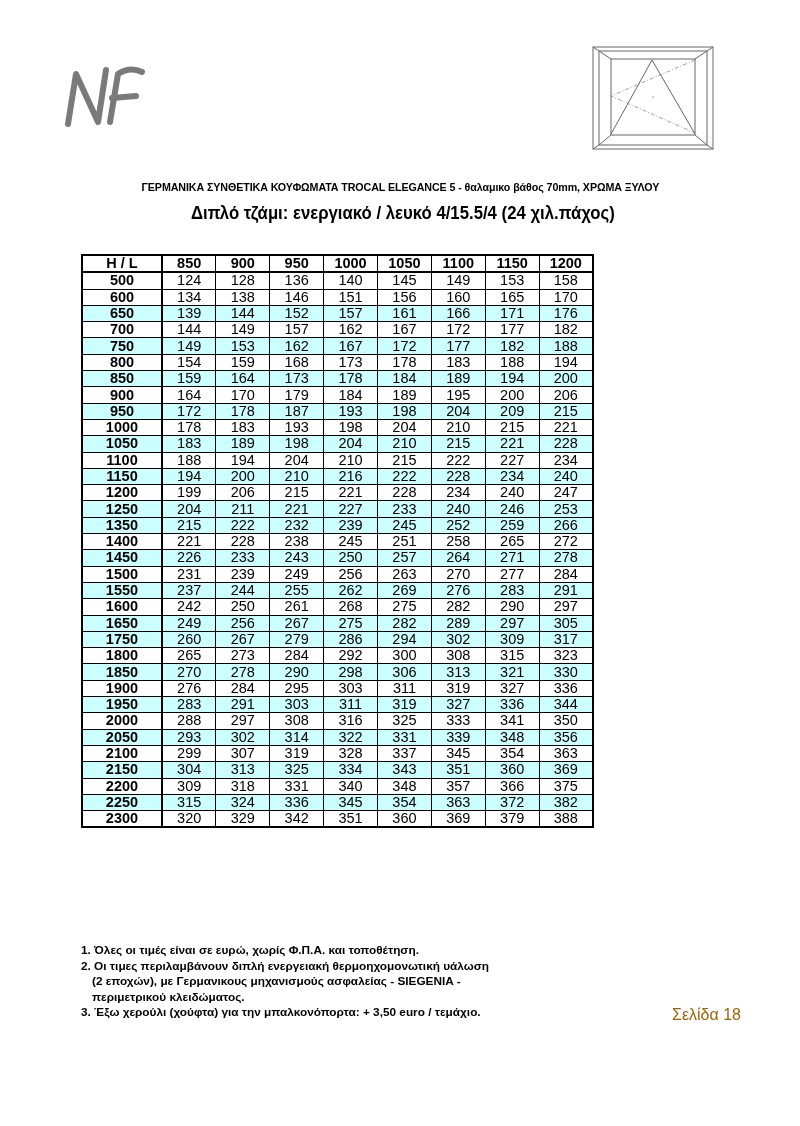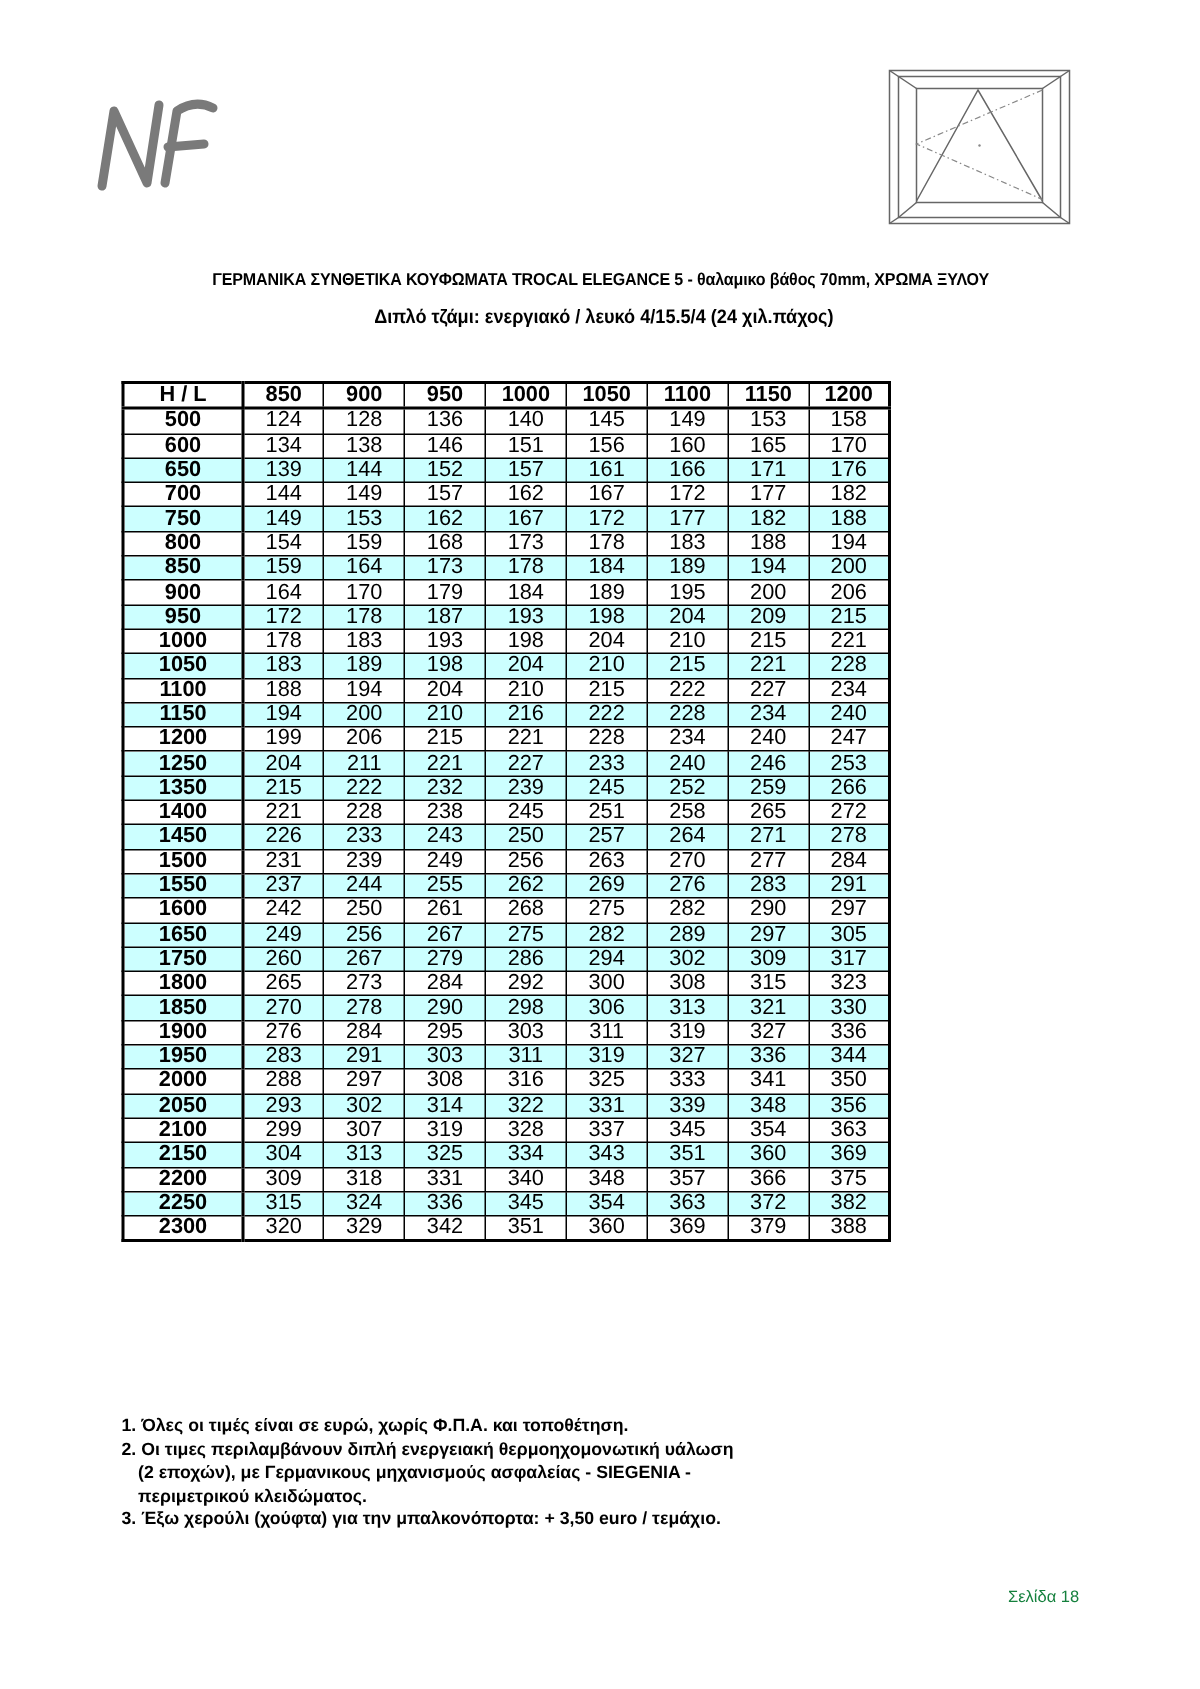--- a/index.html
+++ b/index.html
@@ -1,34 +1,34 @@
 <!DOCTYPE html>
 <html><head>
 <meta charset="utf-8">
 <style>
   html, body { margin: 0; padding: 0; background: #ffffff; }
   body { width: 800px; height: 1126px; position: relative; overflow: hidden; font-family: "Liberation Sans", sans-serif; color: #000; }
   .logo { position: absolute; left: 60px; top: 62px; width: 110px; height: 70px; }
   .window-diagram { position: absolute; left: 592px; top: 46px; width: 122px; height: 104px; }
   .title1 { position: absolute; left: 0; top: 181px; width: 800px; text-align: center; font-size: 11.5px; font-weight: bold; letter-spacing: -0.1px; }
   .title1 span { display: inline-block; transform: scaleX(0.93); transform-origin: center; white-space: nowrap; }
-  .title2 { position: absolute; left: 0; top: 203px; width: 800px; text-align: center; font-size: 13px; font-weight: bold; }
+  .title2 { position: absolute; left: 0; top: 203px; width: 800px; text-align: center; font-size: 18px; font-weight: bold; }
   .title2 span { display: inline-block; transform: scaleX(0.93); white-space: nowrap; margin-left: 6px; }
   table.prices { position: absolute; left: 81px; top: 254px; width: 513px; border-collapse: collapse; border: 2.5px solid #000; table-layout: fixed; }
   table.prices td, table.prices th { border: 1.5px solid #000; height: 15.3px; padding: 0; font-size: 14.5px; line-height: 15px; text-align: center; overflow: hidden; white-space: nowrap; }
   table.prices th { font-weight: bold; }
   table.prices td.h { font-weight: bold; border-right: 2.5px solid #000; }
   table.prices th.hl { border-right: 2.5px solid #000; }
   table.prices tr.head th { border-bottom: 2px solid #000; }
   table.prices tr.alt td { background: #ccffff; }
   table.prices td.v { font-weight: normal; }
   .notes { position: absolute; left: 81px; top: 943px; font-size: 11.8px; font-weight: bold; line-height: 15.5px; }
   .notes .line { white-space: nowrap; }
   .notes .indent { padding-left: 11px; }
-  .page-num { position: absolute; left: 672px; top: 1059px; font-size: 11px; color: #15803d; }
+  .page-num { position: absolute; left: 672px; top: 1006px; font-size: 16px; color: #a16207; }
 </style>
 </head>
 <body>
 
 <svg class="logo" viewBox="0 0 110 70">
   <g fill="none" stroke="#7a7a7a" stroke-width="6" stroke-linecap="round" stroke-linejoin="round">
     <path d="M8 62 L16 12 L38 60 L46 8"></path>
     <path d="M50 60 L58 12 Q70 4 82 10"></path>
     <path d="M52 36 L76 34"></path>
   </g>

